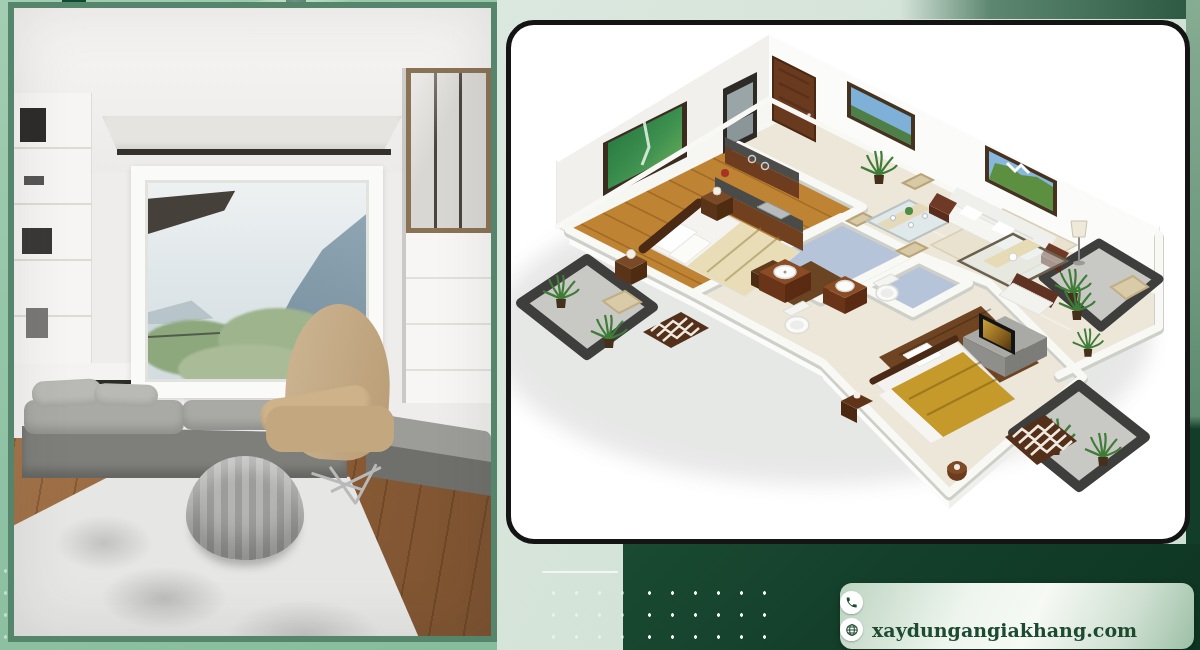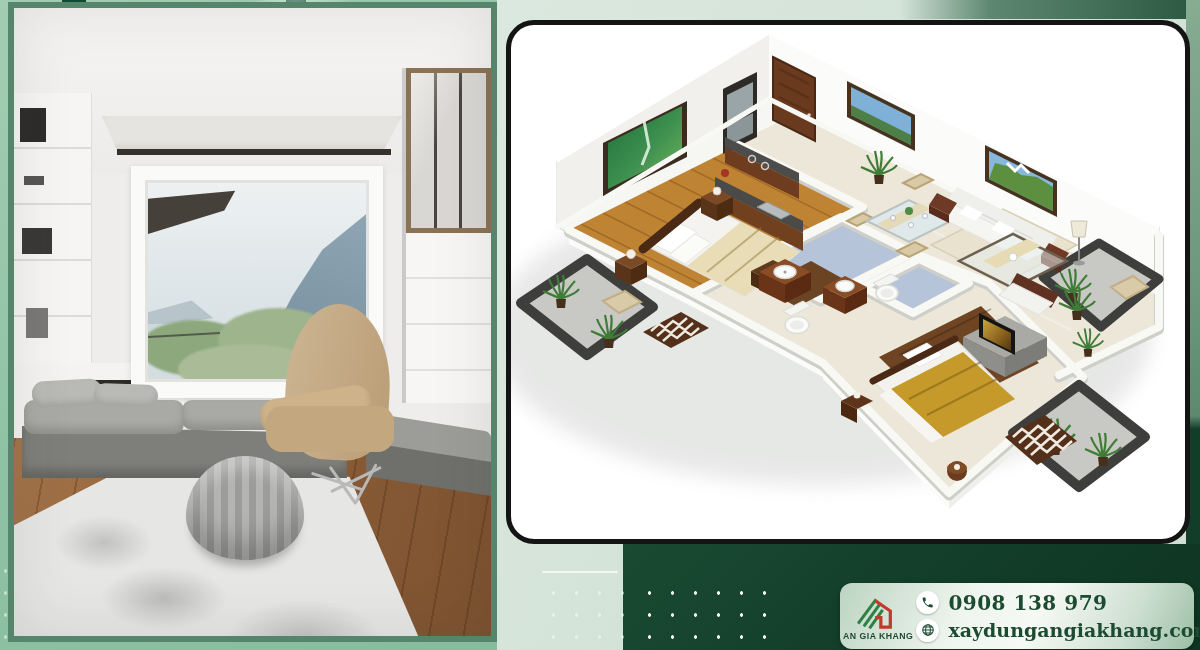--- a/index.html
+++ b/index.html
@@ -454,39 +454,27 @@
           <path d="M508,418 l9,-8 l7,5 l9,-8 l7,5 l9,-8"></path>
           <path d="M514,424 l9,-8 l7,5 l9,-8 l7,5 l9,-8"></path>
           <path d="M520,430 l9,-8 l7,5 l9,-8 l7,5 l9,-8"></path>
         </g>
         <use href="#plant" transform="translate(577,324) scale(.85)"></use>
       </g>
     </svg>
   </div>
 
   <div class="contact">
-    <div class="logo-box">
-      <svg width="46" height="36" viewBox="0 0 48 38">
-        <g fill="none" stroke="#2f8046" stroke-width="3.2" stroke-linecap="square">
-          <path d="M4 31 L21 8"></path>
-            <path d="M10 34 L25 13"></path>
-            <path d="M16 36 L28 19"></path>
-        </g>
-        <path d="M21 8 L37 19 L37 36 L27 36 L27 26 L21 26" fill="none" stroke="#c13a2a" stroke-width="3.4" stroke-linejoin="miter"></path>
-      </svg>
-      <div class="logo-text">AN GIA KHANG</div>
-    </div>
     <div class="rows">
       <div class="crow">
         <span class="circ">
           <svg width="13" height="13" viewBox="0 0 24 24">
             <path fill="#1d4b31" d="M6.6 10.8c1.5 2.9 3.9 5.3 6.8 6.8l2.3-2.3c.3-.3.7-.4 1.1-.2 1.2.4 2.5.6 3.8.6.6 0 1 .4 1 1V20c0 .6-.4 1-1 1C11.4 21 3 12.6 3 3.6 3 3 3.4 2.6 4 2.6h3.4c.6 0 1 .4 1 1 0 1.3.2 2.6.6 3.8.1.4 0 .8-.2 1.1l-2.2 2.3z"></path>
           </svg>
         </span>
-        <span class="ctext phone-num">0908 138 979</span>
       </div>
       <div class="crow">
         <span class="circ">
           <svg width="14" height="14" viewBox="0 0 24 24" fill="none" stroke="#1d4b31" stroke-width="1.8">
             <circle cx="12" cy="12" r="9"></circle>
             <ellipse cx="12" cy="12" rx="4" ry="9"></ellipse>
             <path d="M3 12h18M4.6 7h14.8M4.6 17h14.8"></path>
           </svg>
         </span>
         <span class="ctext site">xaydungangiakhang.com</span>

